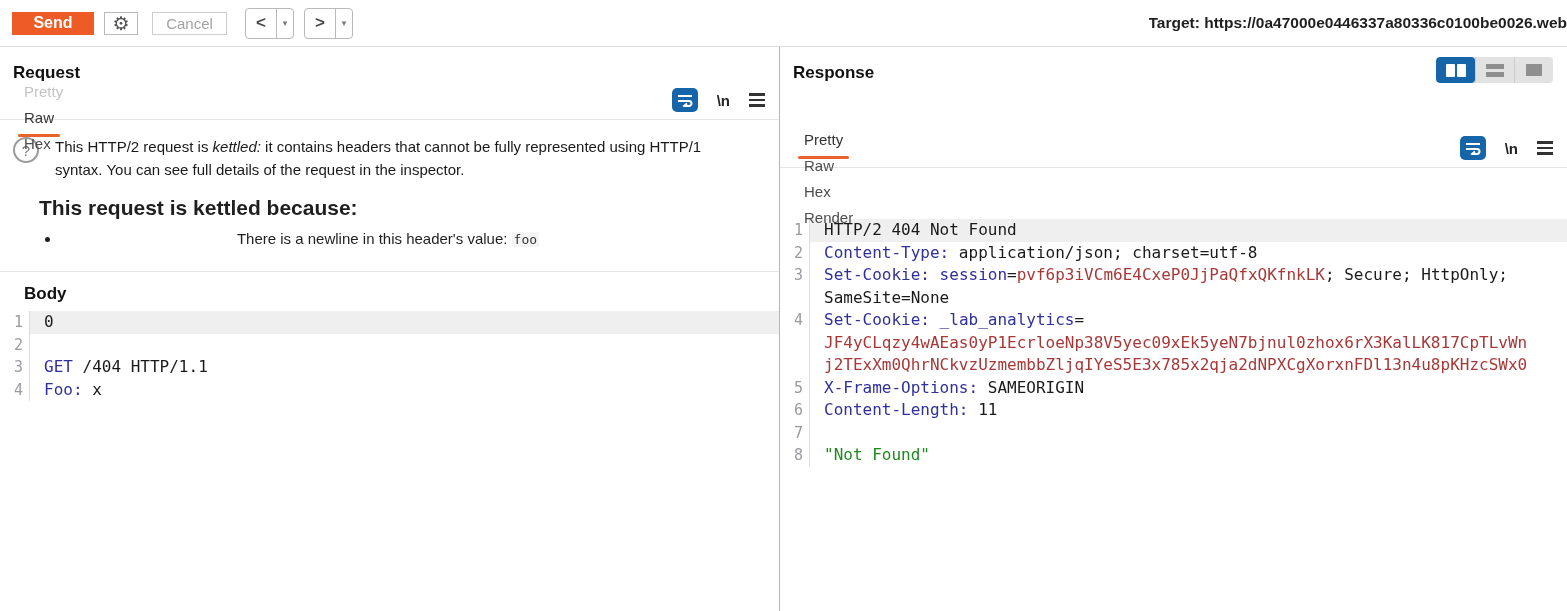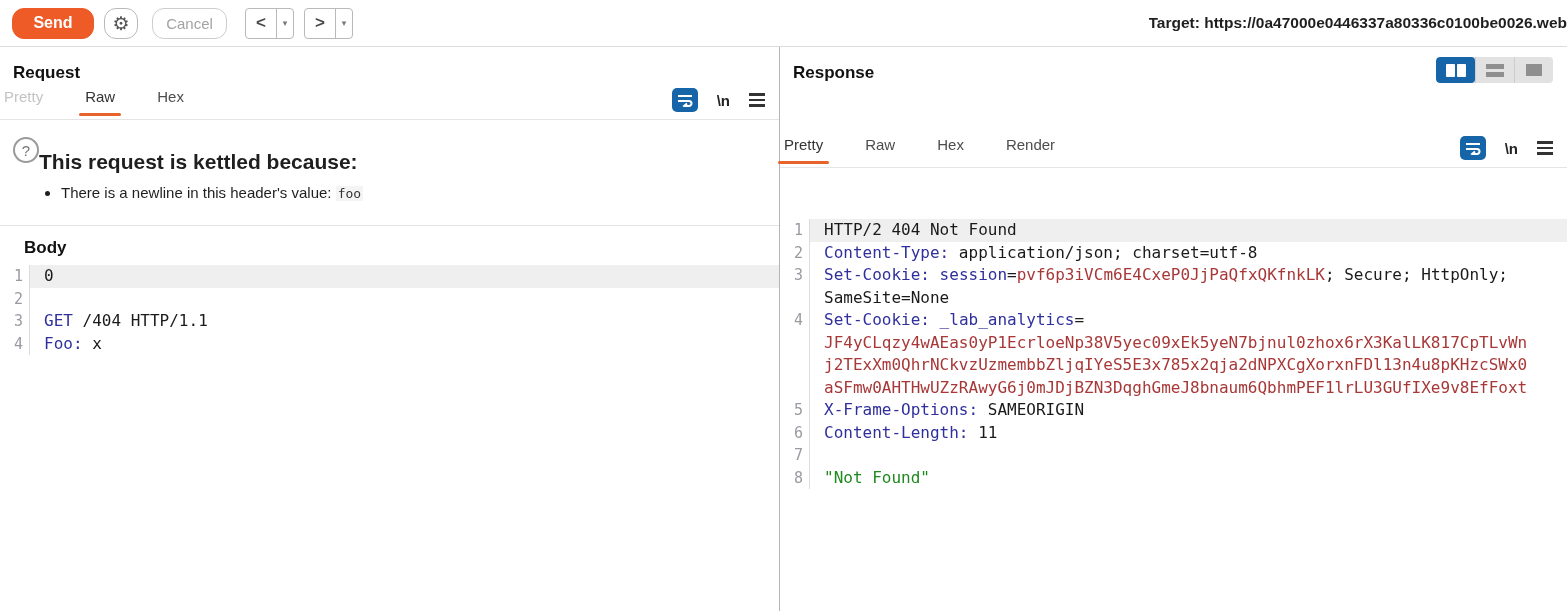--- a/index.html
+++ b/index.html
@@ -8,21 +8,21 @@
     --gutter:#9a9aa2; --hl:#efefef; --divider:#b5b5b5; --hairline:#e4e4e4;
   }
   *{box-sizing:border-box;margin:0;padding:0;}
   html,body{width:1567px;height:611px;overflow:hidden;background:#fff;
     font-family:"Liberation Sans",sans-serif;color:#1f1f1f;}
   .app{width:1567px;height:611px;display:flex;flex-direction:column;}
 
   
   .toolbar{height:47px;flex:0 0 47px;display:flex;align-items:center;
     padding:0 0 0 12px;border-bottom:1px solid #dcdcdc;background:#fff;}
-  .btn{height:31px;border:1px solid #b9b9b9;border-radius:12px;background:#fff;
+  .btn{height:23px;border:1px solid #b9b9b9;border-radius:0;background:#fff;
     display:inline-flex;align-items:center;justify-content:center;font-size:15px;cursor:pointer;}
   .send{width:82px;background:var(--send-bg);border:1px solid var(--send-bg);
     color:#fff;font-weight:bold;font-size:16px;}
   .gear{width:34px;margin-left:10px;color:#555;font-size:19px;}
   .cancel{width:75px;margin-left:14px;color:#a3a3a3;border-color:#cdcdcd;}
   .navgrp{display:inline-flex;margin-left:18px;height:31px;border:1px solid #b9b9b9;
     border-radius:4px;overflow:hidden;background:#fff;}
   .navgrp + .navgrp{margin-left:10px;}
   .nav-main{width:30px;display:flex;align-items:center;justify-content:center;
     font-size:17px;font-weight:600;color:#4a4a4a;cursor:pointer;}
@@ -30,22 +30,22 @@
     border-left:1px solid #b9b9b9;color:#777;font-size:9px;cursor:pointer;}
   .target{margin-left:auto;font-size:15.5px;font-weight:bold;white-space:nowrap;overflow:hidden;}
 
   
   .main{flex:1;display:flex;min-height:0;}
   .panel-left{width:779px;flex:0 0 779px;display:flex;flex-direction:column;min-height:0;}
   .vdivider{width:1px;flex:0 0 1px;background:var(--divider);}
   .panel-right{flex:1;display:flex;flex-direction:column;position:relative;min-height:0;gap:48px;}
 
   .panel-title{font-size:17px;font-weight:bold;color:#111;margin:16px 0 0 13px;}
-  .tabbar{display:flex;align-items:center;height:37px;border-bottom:1px solid var(--hairline);
-    position:relative;}
+  .tabbar{display:flex;align-items:flex-start;height:37px;border-bottom:1px solid var(--hairline);
+    padding-left:20px;position:relative;flex-direction:column;}
   .tab{font-size:15px;color:#4d4d4d;padding:0 4px 9px 4px;margin-right:34px;cursor:pointer;position:relative;}
   .tab.active{color:#333;}
   .tab.active::after{content:"";position:absolute;left:-2px;right:-2px;bottom:-2px;height:3px;
     background:var(--accent);border-radius:2px;}
   .tab.disabled{color:#c3c3c3;cursor:default;}
   .tab-icons{position:absolute;right:14px;bottom:7px;display:flex;align-items:center;gap:19px;}
   .wrap-btn{width:26px;height:24px;background:var(--icon-blue);border-radius:5px;
     display:flex;align-items:center;justify-content:center;cursor:pointer;}
   .nl-icon{font-size:15px;font-weight:bold;color:#222;font-family:"Liberation Sans",sans-serif;cursor:pointer;}
   .ham{display:flex;flex-direction:column;gap:3px;cursor:pointer;}
@@ -125,20 +125,21 @@
               <i></i>
               <i></i>
               <i></i>
             </span>
         </span>
       </div>
 
       <div class="notice">
         <div class="q-icon">?</div>
         <div>
+          <div class="notice-text"><span>This HTTP/2 request is </span><i>kettled:</i><span> it contains headers that cannot be fully represented using HTTP/1 syntax. You can see full details of the request in the inspector.</span></div>
           <div class="notice-head">This request is kettled because:</div>
           <ul class="notice-bullets">
             <li><span>There is a newline in this header's value: </span><span class="code-chip">foo</span></li>
           </ul>
         </div>
       </div>
 
       <div class="hsep"></div>
       <div class="panel-title" style="margin-top:12px;margin-left:24px;">Body</div>
       <div class="editor">
@@ -196,21 +197,20 @@
       </div>
 
       <div class="editor" style="margin-top:3px;">
           <div class="ed-row hl"><span class="gut">1</span><span class="code"><span class="tk-plain">HTTP/2 404 Not Found</span></span></div>
           <div class="ed-row"><span class="gut">2</span><span class="code"><span class="tk-name">Content-Type:</span><span class="tk-plain"> application/json; charset=utf-8</span></span></div>
           <div class="ed-row"><span class="gut">3</span><span class="code"><span class="tk-name">Set-Cookie:</span><span class="tk-plain"> </span><span class="tk-name">session</span><span class="tk-plain">=</span><span class="tk-value">pvf6p3iVCm6E4CxeP0JjPaQfxQKfnkLK</span><span class="tk-plain">; Secure; HttpOnly;</span></span></div>
           <div class="ed-row"><span class="gut"></span><span class="code"><span class="tk-plain">SameSite=None</span></span></div>
           <div class="ed-row"><span class="gut">4</span><span class="code"><span class="tk-name">Set-Cookie:</span><span class="tk-plain"> </span><span class="tk-name">_lab_analytics</span><span class="tk-plain">=</span></span></div>
           <div class="ed-row"><span class="gut"></span><span class="code"><span class="tk-value">JF4yCLqzy4wAEas0yP1EcrloeNp38V5yec09xEk5yeN7bjnul0zhox6rX3KalLK817CpTLvWn</span></span></div>
           <div class="ed-row"><span class="gut"></span><span class="code"><span class="tk-value">j2TExXm0QhrNCkvzUzmembbZljqIYeS5E3x785x2qja2dNPXCgXorxnFDl13n4u8pKHzcSWx0</span></span></div>
-          <div class="ed-row"><span class="gut"></span><span class="code"><span class="tk-value">aSFmw0AHTHwUZzRAwyG6j0mJDjBZN3DqghGmeJ8bnaum6QbhmPEF1lrLU3GUfIXe9v8EfFoxt</span></span></div>
           <div class="ed-row"><span class="gut">5</span><span class="code"><span class="tk-name">X-Frame-Options:</span><span class="tk-plain"> SAMEORIGIN</span></span></div>
           <div class="ed-row"><span class="gut">6</span><span class="code"><span class="tk-name">Content-Length:</span><span class="tk-plain"> 11</span></span></div>
           <div class="ed-row"><span class="gut">7</span><span class="code">&nbsp;</span></div>
           <div class="ed-row"><span class="gut">8</span><span class="code"><span class="tk-string">"Not Found"</span></span></div>
         </div>
     </div>
   </div>
 </div>
 
 </body></html>

